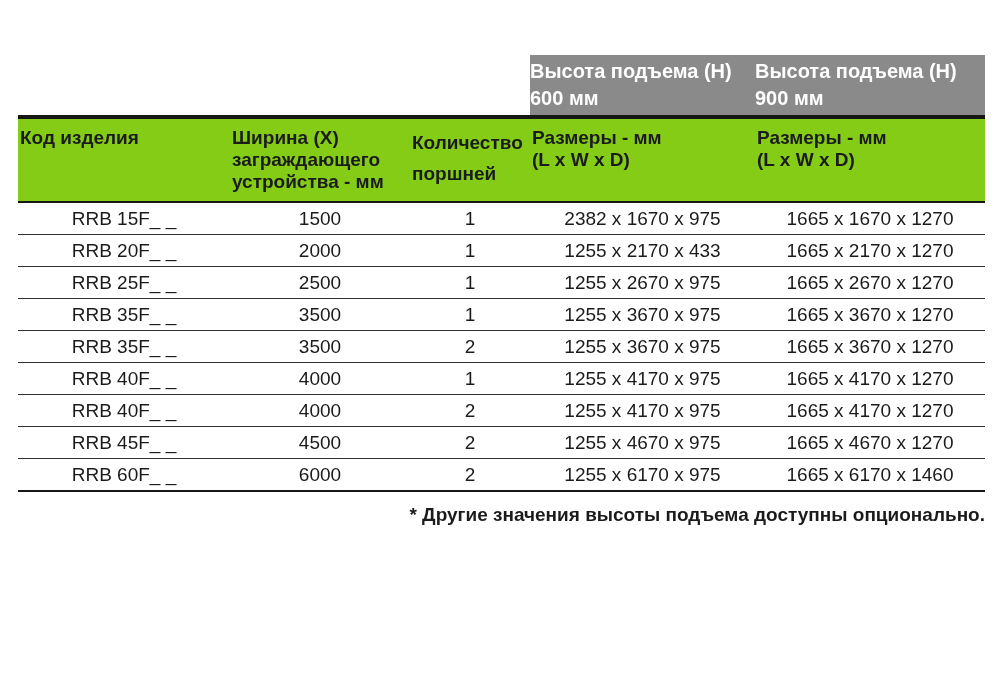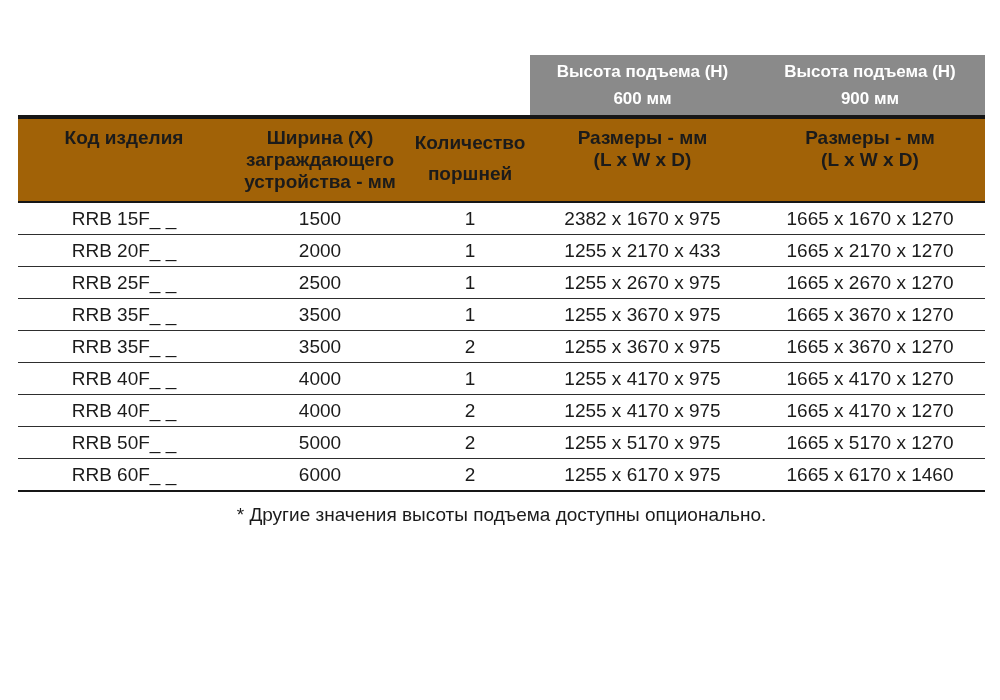--- a/index.html
+++ b/index.html
@@ -34,62 +34,63 @@
   tr.band-row td {
     height: 60px;
     padding: 0;
     border-bottom: 4px solid #161616;
     vertical-align: middle;
   }
   td.band {
     background: #8a8a8a;
     color: #ffffff;
     font-weight: bold;
-    font-size: 17px;
+    font-size: 20px;
     line-height: 27px;
-    text-align: center;
+    text-align: left;
     white-space: pre-line;
   }
   td.band-spacer {
     background: #ffffff;
   }
   
   tr.col-head-row th {
     font-size: 19px;
     font-weight: bold;
-    text-align: center;
+    text-align: left;
     vertical-align: top;
     padding: 8px 2px 8px 2px;
     height: 60px;
     line-height: 22px;
     white-space: pre-line;
     border-bottom: 2px solid #161616;
-    background: #a16207;
+    background: #84cc16;
   }
   tr.col-head-row th.wide-lines {
     line-height: 31px;
   }
   
   tbody.rows td {
     font-size: 19px;
     text-align: center;
     vertical-align: middle;
     height: 31px;
     padding: 0 2px;
     border-top: 1px solid #2e2e2e;
     background: #ffffff;
   }
   table.spec {
     border-bottom: 2px solid #161616;
   }
   .footnote {
     margin-top: 12px;
     font-size: 19px;
-    text-align: center;
+    text-align: right;
     color: #1b1b1b;
+    font-weight: bold;
   }
 </style>
 </head>
 <body>
 
 <div class="page">
   <div class="spec-table-wrap">
     <table class="spec">
       <colgroup>
         <col style="width:212px">
@@ -163,25 +164,25 @@
             <td>1665 x 4170 x 1270</td>
           </tr>
           <tr>
             <td>RRB 40F_ _</td>
             <td>4000</td>
             <td>2</td>
             <td>1255 x 4170 x 975</td>
             <td>1665 x 4170 x 1270</td>
           </tr>
           <tr>
-            <td>RRB 50F_ _</td>
-            <td>5000</td>
+            <td>RRB 45F_ _</td>
+            <td>4500</td>
             <td>2</td>
-            <td>1255 x 5170 x 975</td>
-            <td>1665 x 5170 x 1270</td>
+            <td>1255 x 4670 x 975</td>
+            <td>1665 x 4670 x 1270</td>
           </tr>
           <tr>
             <td>RRB 60F_ _</td>
             <td>6000</td>
             <td>2</td>
             <td>1255 x 6170 x 975</td>
             <td>1665 x 6170 x 1460</td>
           </tr>
         </tbody>
     </table>

